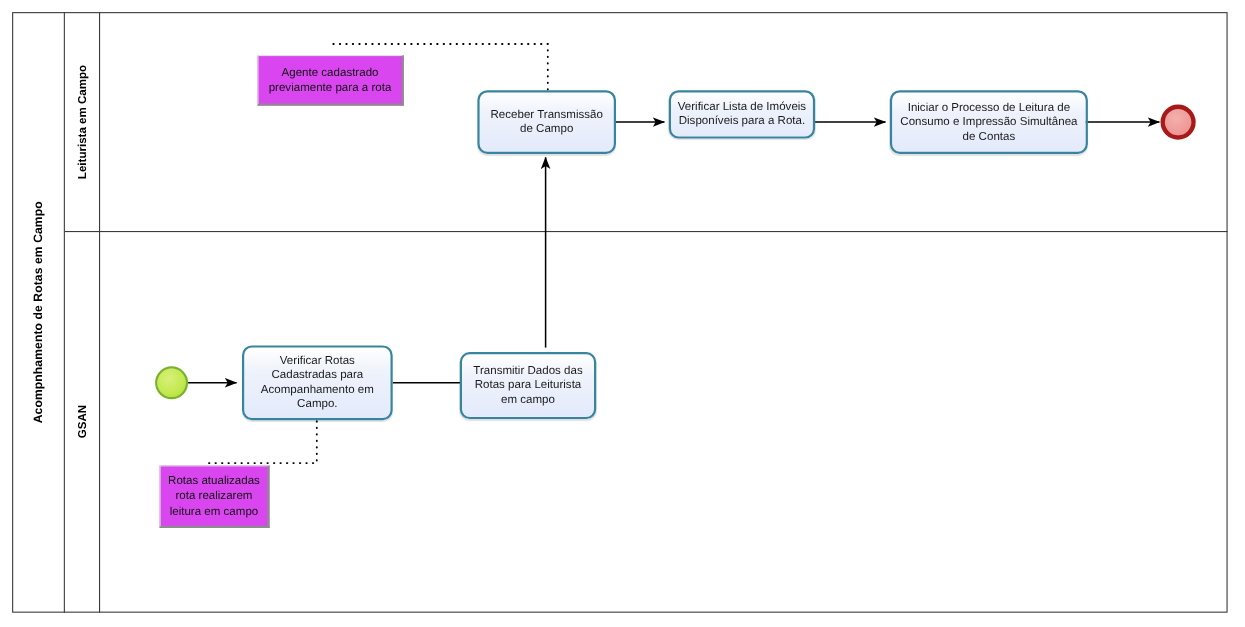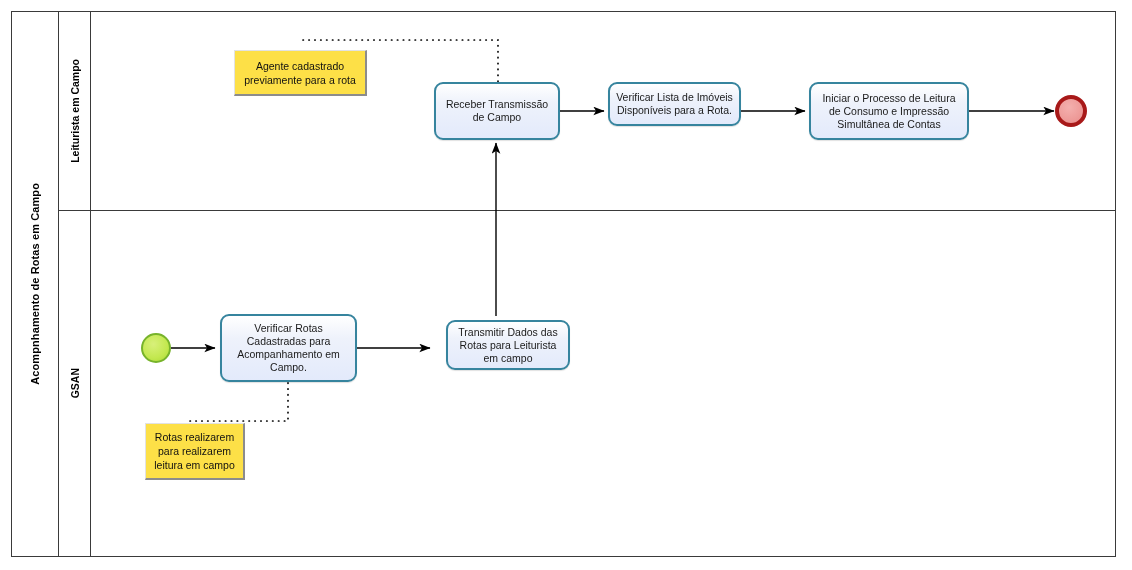--- a/index.html
+++ b/index.html
@@ -127,21 +127,21 @@
   .end-event {
     width: 32px; height: 32px;
     background: radial-gradient(circle at 42% 35%, #f4b0ae 0%, #ee9b99 60%, #e88b8a 100%);
     border: 4px solid #a81919;
   }
 
   
   .annotation {
     position: absolute;
     box-sizing: border-box;
-    background: #fde047;
+    background: #d946ef;
     border-right: 2px solid #8c8c8c;
     border-bottom: 2px solid #8c8c8c;
     border-top: 1px solid #e2e2e2;
     border-left: 1px solid #e2e2e2;
     display: flex;
     align-items: center;
     justify-content: center;
     text-align: center;
     font-size: 10.5px;
     line-height: 14px;
@@ -205,37 +205,37 @@
   </svg>
 
   <div class="task" style="left:434px; top:82px; width:126px; height:58px;">
     <span>Receber Transmissão de Campo</span>
   </div>
 
   <div class="task" style="left:608px; top:82px; width:133px; height:44px;">
     <span>Verificar Lista de Imóveis Disponíveis para a Rota.</span>
   </div>
 
-  <div class="task" style="left:809px; top:82px; width:160px; height:58px;">
+  <div class="task" style="left:809px; top:82px; width:180px; height:58px;">
     <span>Iniciar o Processo de Leitura de Consumo e Impressão Simultânea de Contas</span>
   </div>
 
   <div class="task" style="left:220px; top:314px; width:137px; height:68px;">
     <span>Verificar Rotas Cadastradas para Acompanhamento em Campo.</span>
   </div>
 
-  <div class="task" style="left:446px; top:320px; width:124px; height:50px;">
+  <div class="task" style="left:418px; top:320px; width:124px; height:61px;">
     <span>Transmitir Dados das Rotas para Leiturista em campo</span>
   </div>
 
   <div class="event start-event" style="left:141px; top:333px;"></div>
 
   <div class="event end-event" style="left:1055px; top:95px;"></div>
 
   <div class="annotation" style="left:234px; top:50px; width:133px; height:46px;">
     <span>Agente cadastrado previamente para a rota</span>
   </div>
 
   <div class="annotation" style="left:145px; top:423px; width:100px; height:57px;">
-    <span>Rotas realizarem para realizarem leitura em campo</span>
+    <span>Rotas atualizadas rota realizarem leitura em campo</span>
   </div>
 
 </div>
 
 </body></html>

